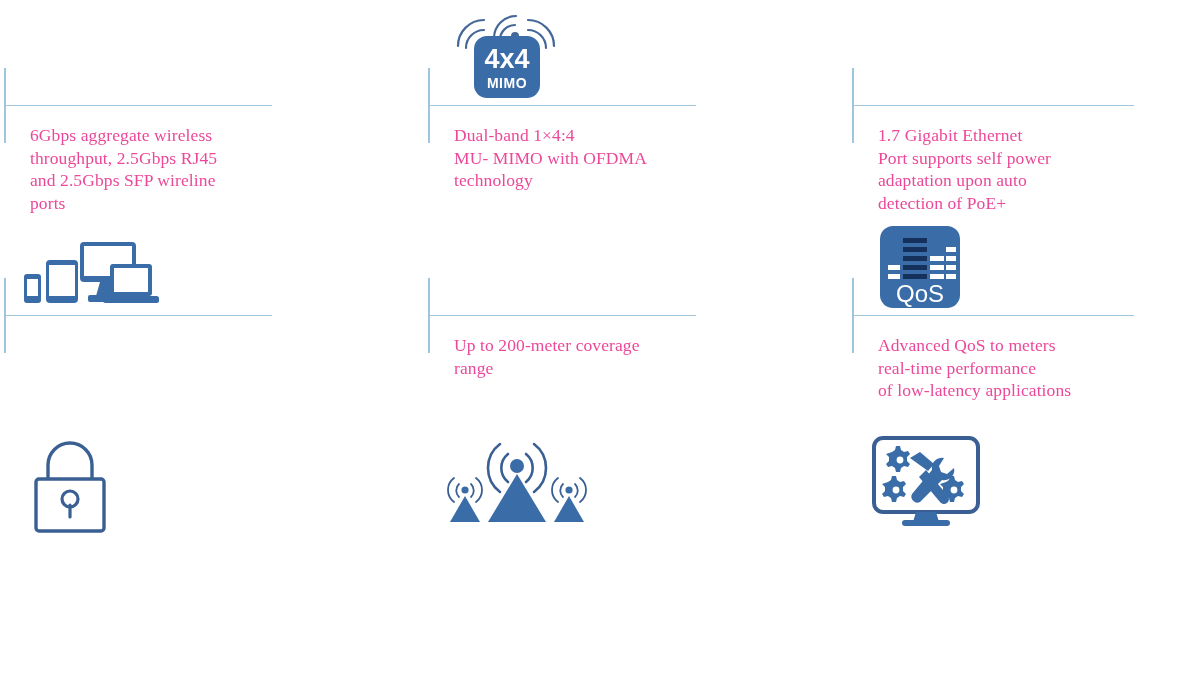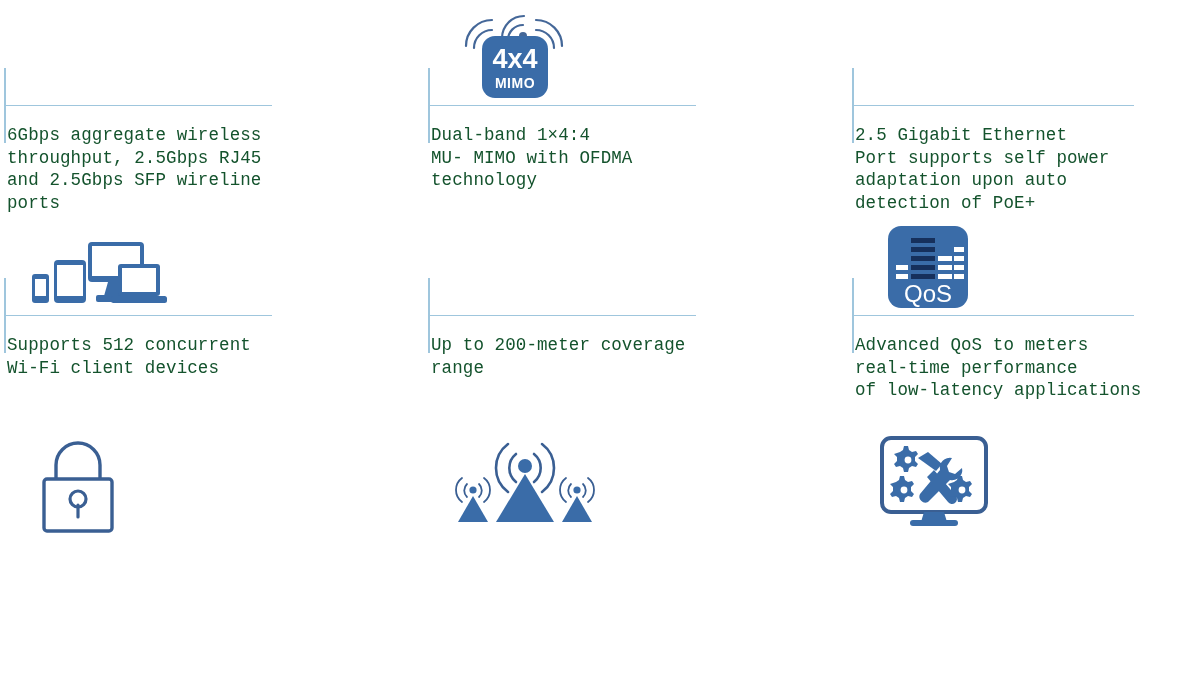--- a/index.html
+++ b/index.html
@@ -19,21 +19,21 @@
     display: grid;
     grid-template-columns: 424px 424px 352px;
     grid-template-rows: 210px 210px 256px;
   }
 
   .cell { position: relative; }
 
   
   .icon-zone {
     position: absolute;
-    left: 12px;
+    left: 4px;
     top: 0;
     width: 250px;
     height: 104px;
     display: flex;
     align-items: center;
     justify-content: flex-start;
     padding-left: 14px;
   }
   .icon-zone.r3 { height: 108px; }
 
@@ -49,27 +49,27 @@
     position: absolute;
     left: 4px;
     width: 2px;
     background: #9fc6dd;
   }
   .cell.col3 .divider-h { width: 282px; }
 
   
   .body-text {
     position: absolute;
-    left: 7px;
-    color: #14532d;
+    left: 30px;
+    color: #ec4899;
     font-size: 17.5px;
     line-height: 22.5px;
     letter-spacing: 0.1px;
     white-space: pre-line;
-    font-family: Liberation Mono, monospace;
+    font-family: Liberation Serif, serif;
   }
 
   
   svg { display: block; overflow: visible; }
 
   
   .stroke-d { stroke: #3a5f93; fill: none; }
   .fill-d   { fill: #3a6ca8; }
 </style>
 </head>
@@ -108,21 +108,21 @@
     <div class="divider-h" style="top:105px;"></div>
     <div class="divider-v" style="top:68px; height:75px;"></div>
     <div class="body-text" style="top:124px; width:270px;">Dual-band 1×4:4
 MU- MIMO with OFDMA
 technology</div>
   </div>
 
   <div class="cell col3">
     <div class="divider-h" style="top:105px;"></div>
     <div class="divider-v" style="top:68px; height:75px;"></div>
-    <div class="body-text" style="top:124px; width:300px;">2.5 Gigabit Ethernet
+    <div class="body-text" style="top:124px; width:300px;">1.7 Gigabit Ethernet
 Port supports self power
 adaptation upon auto
 detection of PoE+</div>
   </div>
 
   <div class="cell col1">
     <div class="icon-zone" style="top:12px;">
       <svg width="140" height="80" viewBox="0 0 140 80">
         <g class="fill-d">
 
@@ -138,22 +138,20 @@
           <rect x="70" y="61" width="40" height="7" rx="2"></rect>
 
           <rect x="92" y="30" width="42" height="32" rx="3"></rect>
           <rect x="96" y="34" width="34" height="24" fill="#ffffff"></rect>
           <rect x="85" y="62" width="56" height="7" rx="2.5"></rect>
         </g>
       </svg>
     </div>
     <div class="divider-h" style="top:105px;"></div>
     <div class="divider-v" style="top:68px; height:75px;"></div>
-    <div class="body-text" style="top:124px; width:270px;">Supports 512 concurrent
-Wi-Fi client devices</div>
   </div>
 
   <div class="cell col2">
     <div class="divider-h" style="top:105px;"></div>
     <div class="divider-v" style="top:68px; height:75px;"></div>
     <div class="body-text" style="top:124px; width:280px;">Up to 200-meter coverage
 range</div>
   </div>
 
   <div class="cell col3">

